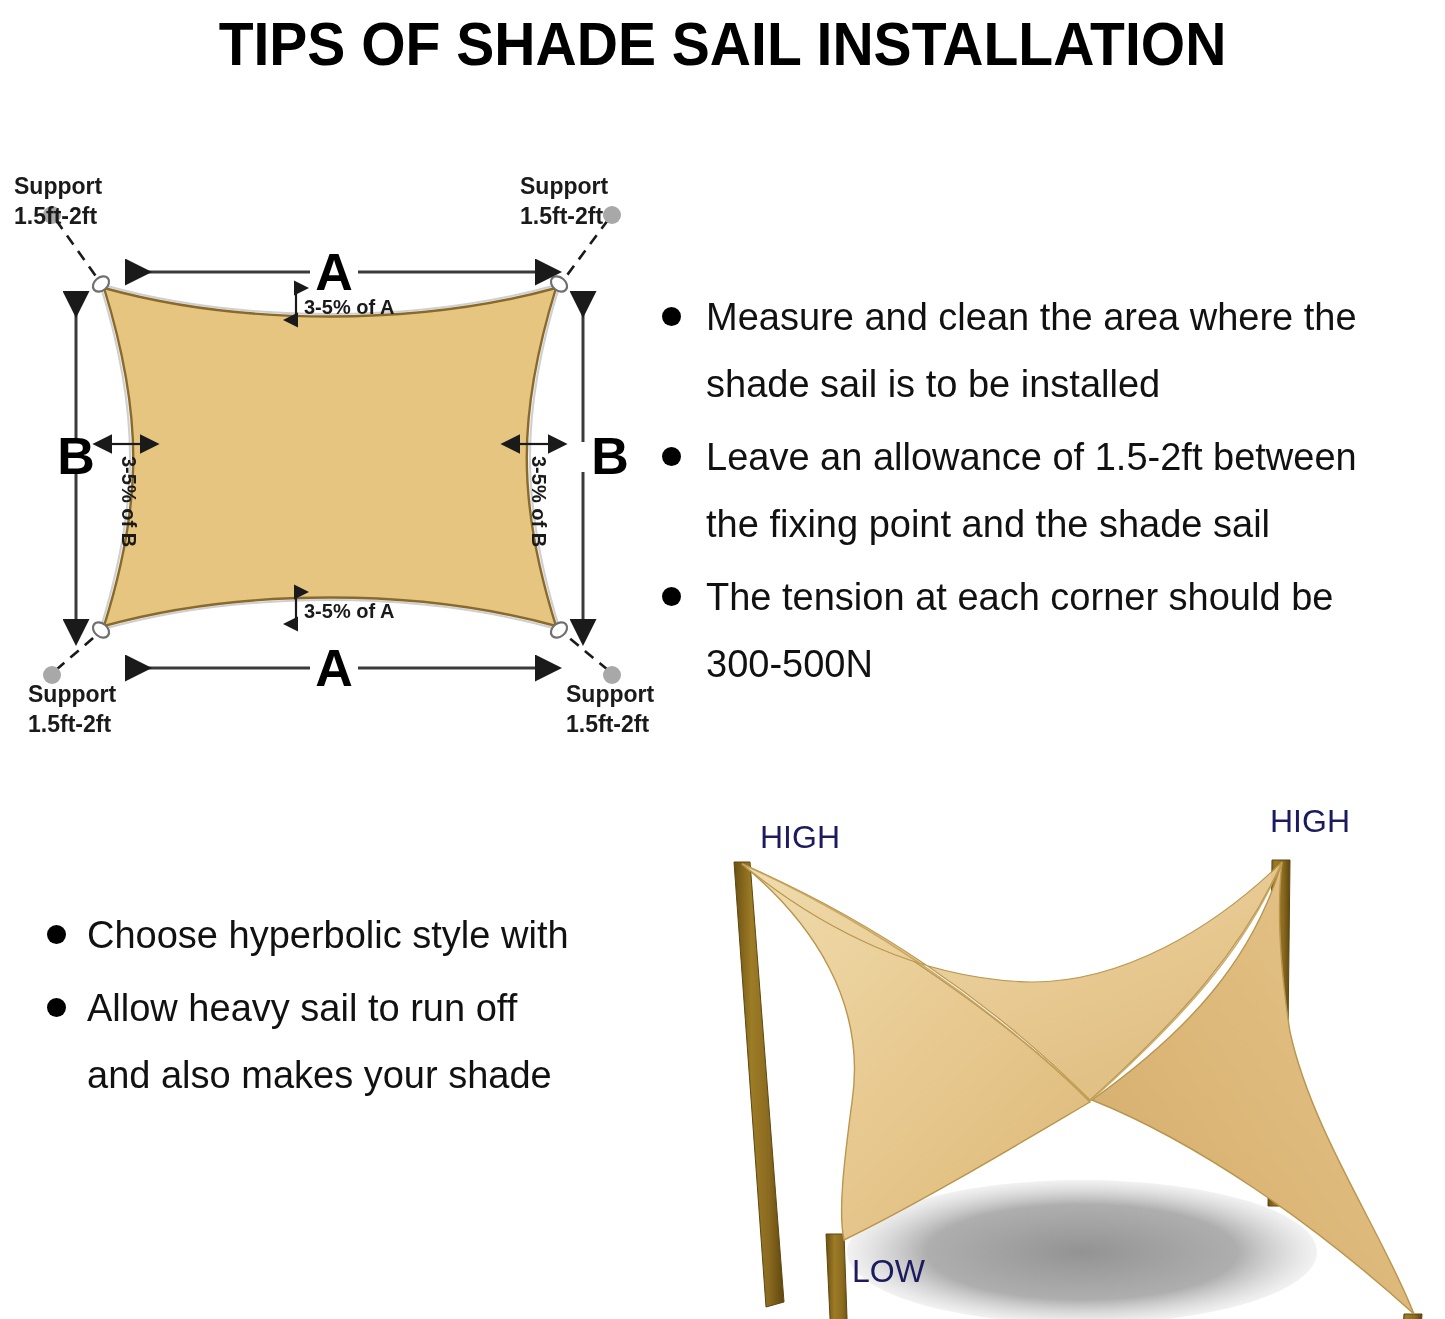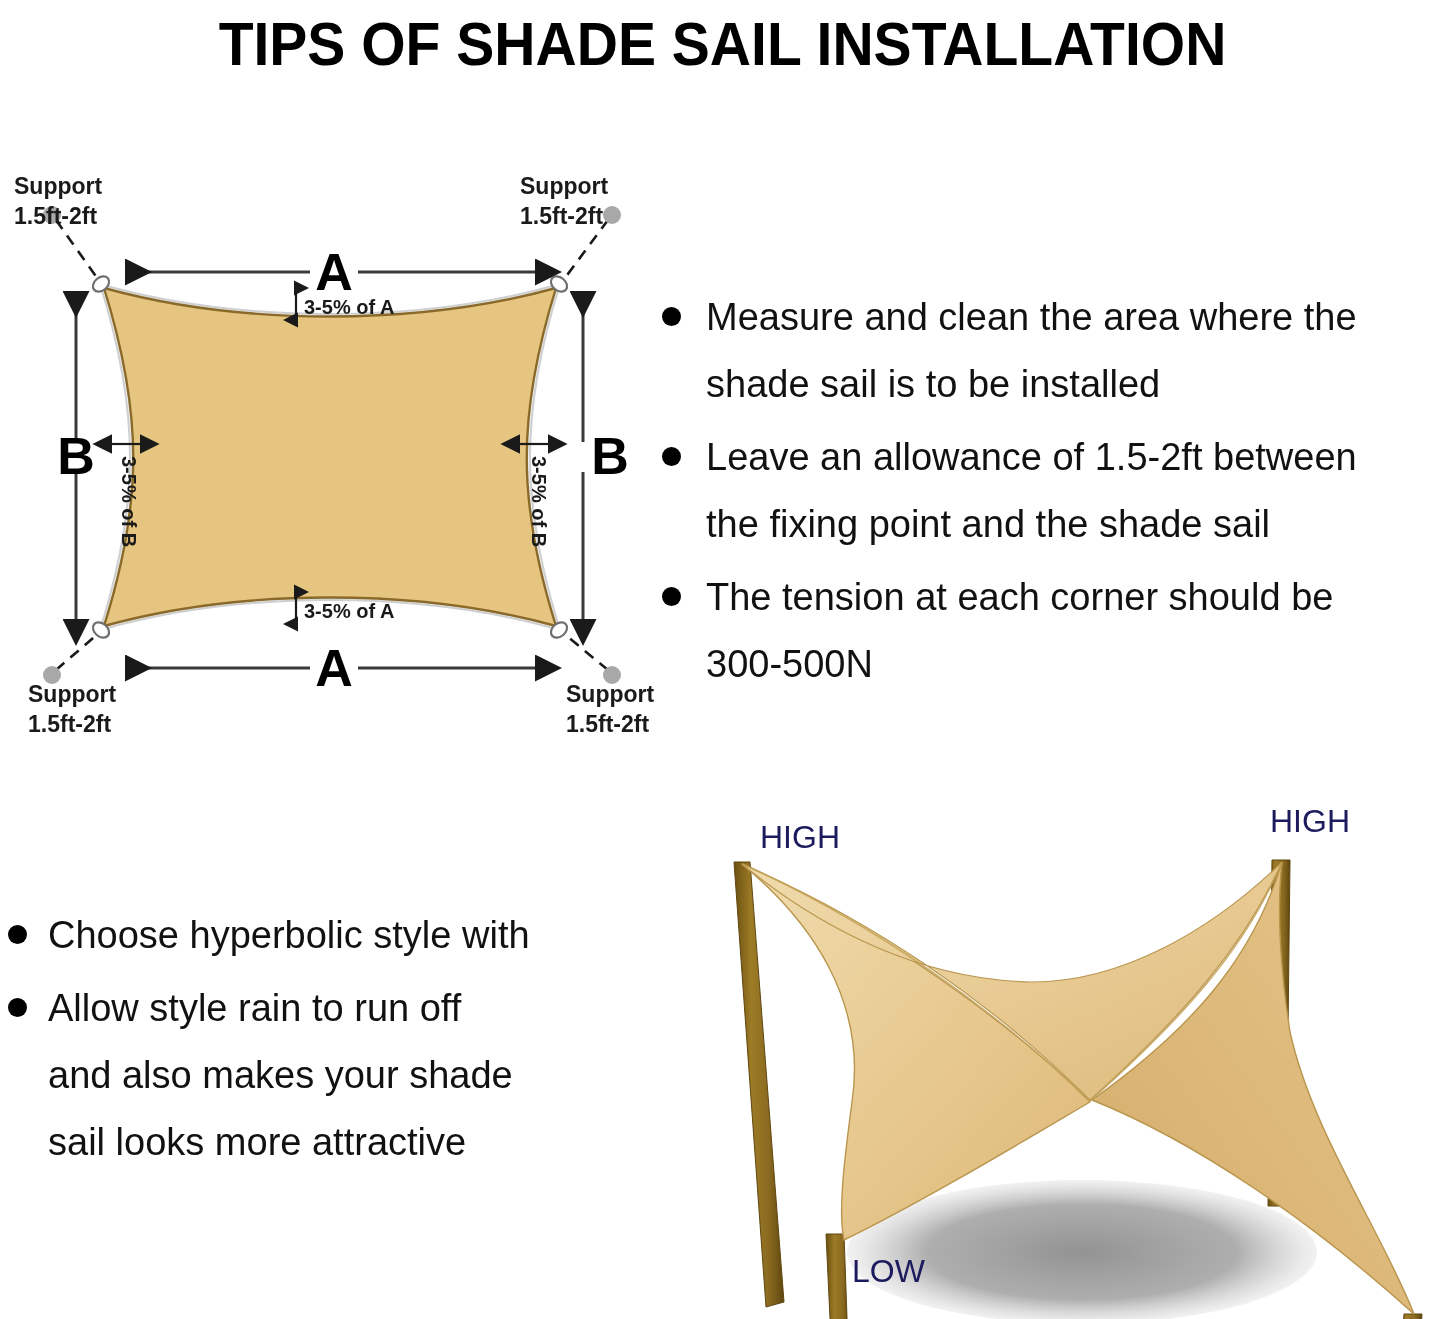--- a/index.html
+++ b/index.html
@@ -82,20 +82,21 @@
     color: #111111;
   }
   
   #style-list {
     left: 0px;
     top: 890px;
     width: 640px;
     font-size: 38px;
     line-height: 67px;
     color: #111111;
+    padding-left: 39px;
   }
   #style-list li { padding-left: 48px; }
   #style-list li::before { left: 8px; }
 
   
   .svg-label      { font-family: "Liberation Sans", sans-serif; font-weight: bold; fill: #1a1a1a; }
   .svg-support    { font-size: 23px; font-weight: bold; }
   .svg-dim-big    { font-size: 52px; font-weight: bold; fill:#000; }
   .svg-pct        { font-size: 20px; font-weight: bold; fill:#1a1a1a; }
   .svg-hl         { font-family: "Liberation Sans", sans-serif; font-size: 32px; fill: #1b1b5e; }
@@ -231,23 +232,22 @@
       <span class="line">The tension at each corner should be</span>
       <span class="line">300-500N</span>
     </li>
   </ul>
 
   <ul class="bullets" id="style-list">
     <li>
       <span class="line">Choose hyperbolic style with</span>
     </li>
     <li>
-      <span class="line">Allow style rain to run off</span>
+      <span class="line">Allow heavy sail to run off</span>
       <span class="line">and also makes your shade</span>
-      <span class="line">sail looks more attractive</span>
     </li>
   </ul>
 
   <div class="panel" style="left:692px; top:790px;">
     <svg width="773" height="529" viewBox="0 0 773 529" xmlns="http://www.w3.org/2000/svg">
 
       <defs>
         <linearGradient id="postGrad" x1="0" y1="0" x2="1" y2="0">
           <stop offset="0%" stop-color="#6b5012"></stop>
           <stop offset="35%" stop-color="#9d7c26"></stop>

